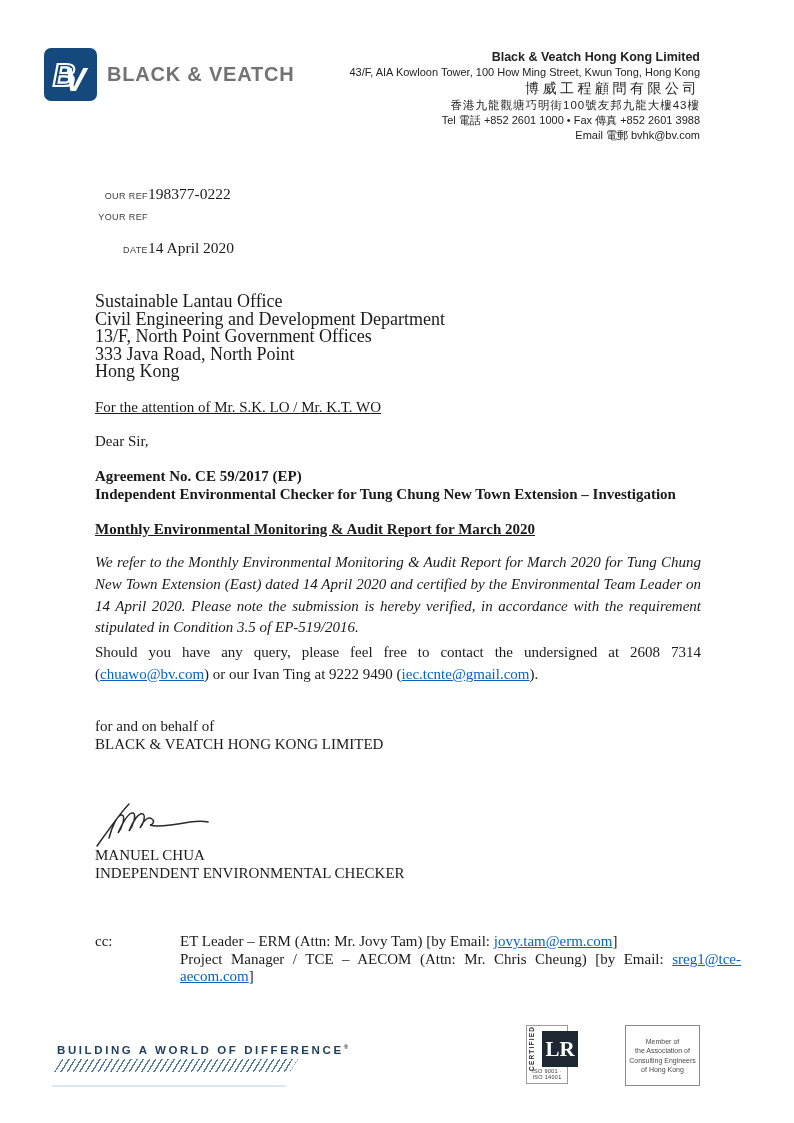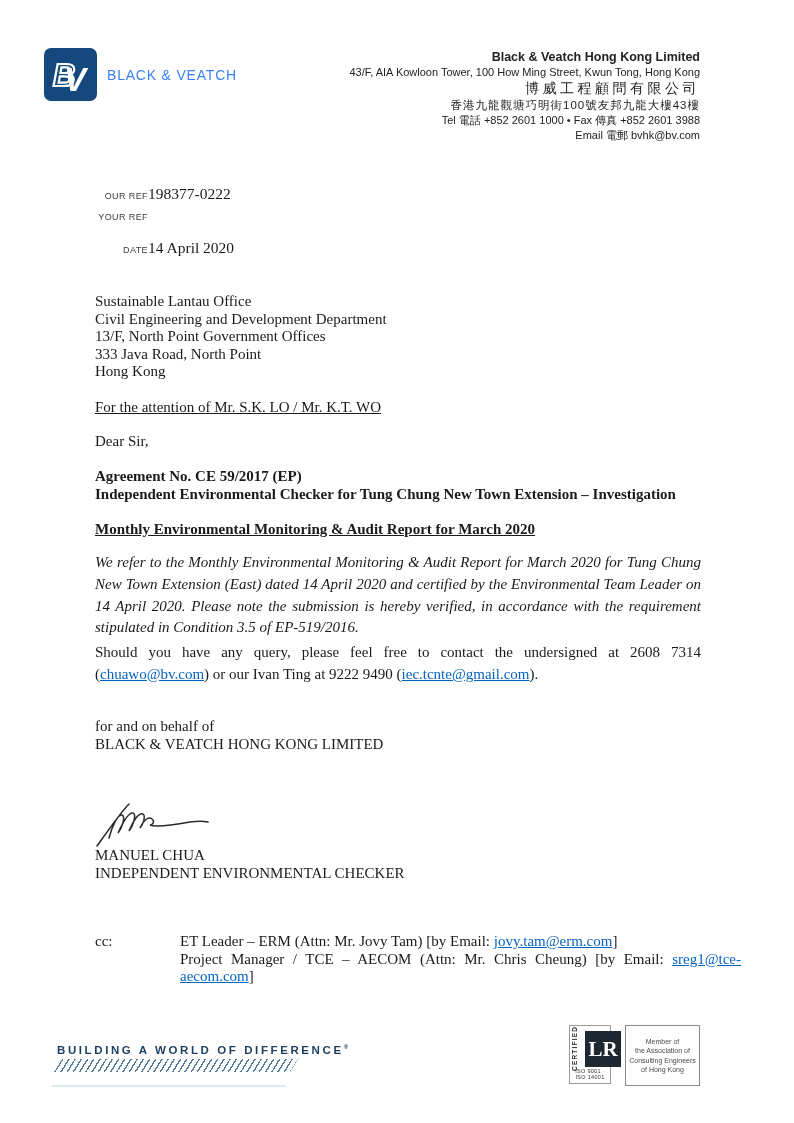--- a/index.html
+++ b/index.html
@@ -14,43 +14,43 @@
     overflow: hidden;
   }
   
   .header-left {
     position: absolute; left: 44px; top: 48px;
     display: flex; align-items: center; gap: 10px;
   }
   .bv-logo { width: 53px; height: 53px; display: block; }
   .wordmark {
     font-family: "Liberation Sans", sans-serif;
-    font-weight: normal; font-size: 14px; letter-spacing: 0.8px;
-    color: #3b82f6;
+    font-weight: bold; font-size: 20px; letter-spacing: 0.8px;
+    color: #737373;
   }
   .header-right {
     position: absolute; right: 94px; top: 50px;
     text-align: right;
     font-family: "Liberation Sans", sans-serif;
     font-size: 11px; line-height: 15px; color: #222;
   }
   .header-right .co-name { font-weight: bold; font-size: 12.5px; }
   .header-right .co-name-zh { font-size: 14px; letter-spacing: 3.5px; line-height: 17px; }
   .header-right .co-addr-zh { font-size: 11.5px; letter-spacing: 1px; line-height: 16px; }
   
   .ref-block { position: absolute; left: 95px; top: 185px; }
   .ref-row { display: flex; align-items: baseline; margin-bottom: 9px; min-height: 18px; text-align: right; }
   .ref-label {
     width: 53px; flex: 0 0 53px;
     font-family: "Liberation Sans", sans-serif;
     font-size: 9px; letter-spacing: 0.4px; color: #3c3c3c;
   }
   .ref-value { font-size: 15.5px; }
   
-  .recipient { position: absolute; left: 95px; top: 293px; font-size: 15px; line-height: 17.6px; }
+  .recipient { position: absolute; left: 95px; top: 293px; font-size: 18px; line-height: 17.6px; }
   .attention { position: absolute; left: 95px; top: 399px; font-size: 15px; text-decoration: underline; }
   .salutation { position: absolute; left: 95px; top: 433px; font-size: 15px; }
   .subject-block { position: absolute; left: 95px; top: 468px; font-size: 15px; font-weight: bold; line-height: 17.6px; }
   .subject-report { position: absolute; left: 95px; top: 521px; font-size: 15px; font-weight: bold; text-decoration: underline; }
   .para { position: absolute; left: 95px; width: 606px; font-size: 15px; line-height: 21.8px; text-align: justify; }
   .para-1 { top: 552px; font-style: italic; }
   .para-2 { top: 642px; }
   a.email-link { color: #0563c1; text-decoration: underline; cursor: pointer; }
   
   .closing { position: absolute; left: 95px; top: 718px; font-size: 15px; line-height: 17.8px; }
@@ -72,21 +72,21 @@
     position: absolute; left: 58px; top: 1059px;
     width: 236px; height: 13px;
     background: repeating-linear-gradient(90deg, #53799b 0 1.6px, transparent 1.6px 6.2px);
     transform: skewX(-32deg);
   }
   .footer-rule {
     position: absolute; left: 52px; top: 1085px;
     width: 234px; height: 2px; background: #dcE8f0;
   }
   .lr-badge {
-    position: absolute; left: 569px; top: 1025px;
+    position: absolute; left: 526px; top: 1025px;
     width: 42px; height: 59px;
     border: 1px solid #9a9a9a; background: #fff;
   }
   .lr-certified {
     position: absolute; left: 1px; top: 5px; height: 40px; width: 11px;
     font-family: "Liberation Sans", sans-serif;
     font-size: 6.5px; font-weight: bold; letter-spacing: 1.2px; color: #2b2b2b;
     writing-mode: vertical-rl; transform: rotate(180deg);
     text-align: center;
   }

